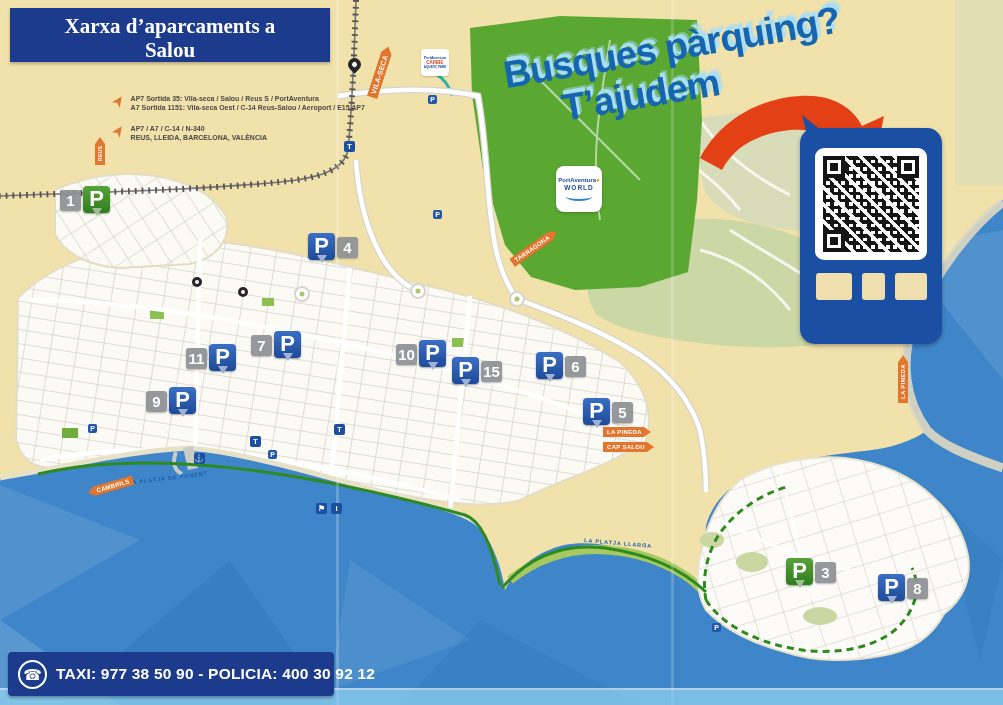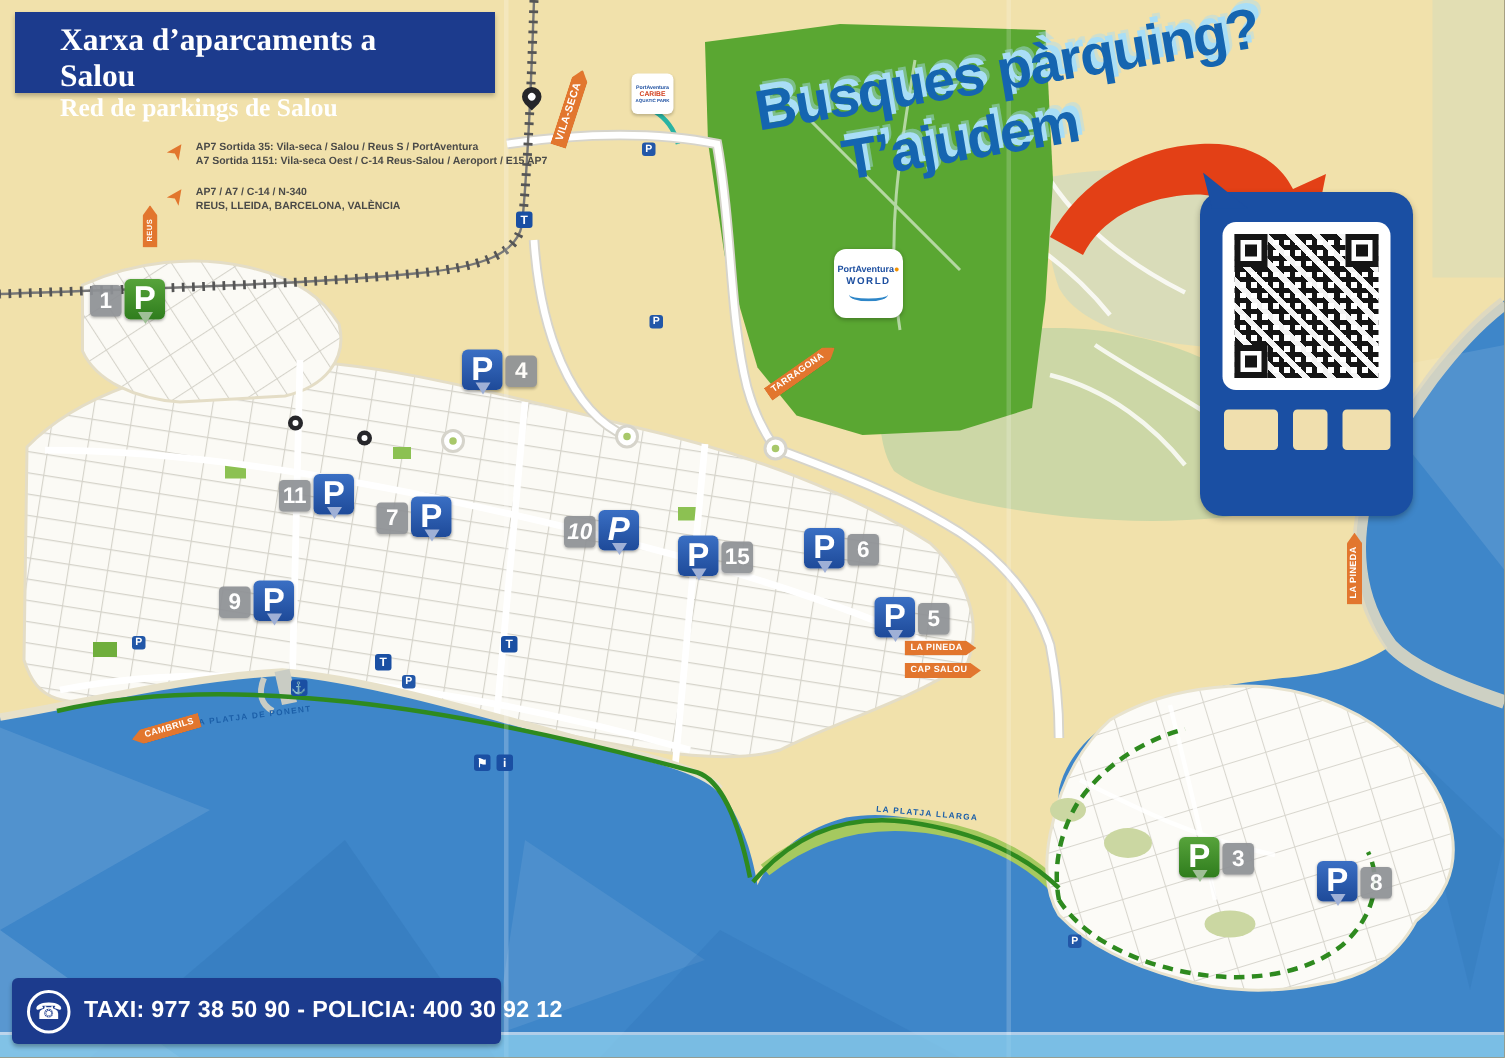--- a/index.html
+++ b/index.html
@@ -1,21 +1,21 @@
 <!DOCTYPE html>
 <html><head>
 <meta charset="utf-8">
 <style>
   html,body{margin:0;padding:0;background:#555;}
   #stage{position:relative;width:1003px;height:705px;overflow:hidden;background:#f1e1ab;font-family:"Liberation Sans",sans-serif;}
   #basemap{position:absolute;left:0;top:0;z-index:1;}
 
   
   .titlebox{position:absolute;left:10px;top:8px;width:320px;height:54px;background:#1c3b8d;color:#fff;
-    padding:6px 30px;box-sizing:border-box;z-index:40;box-shadow:0 2px 3px rgba(0,0,0,.25);}
+    padding:6px 30px;box-sizing:border-box;z-index:40;box-shadow:0 2px 3px rgba(0,0,0,.25);text-align:center;}
   .titlebox .t1{font-family:"Liberation Serif",serif;font-weight:bold;font-size:21px;line-height:24px;}
   .titlebox .t2{font-family:"Liberation Serif",serif;font-weight:bold;font-size:17px;line-height:19px;}
 
   
   .legend{position:absolute;left:112px;top:94px;z-index:35;}
   .legrow{display:flex;align-items:flex-start;margin-bottom:12px;}
   .legarrow{color:#e2762e;font-size:15px;transform:rotate(-55deg);margin-right:6px;line-height:14px;}
   .legtext{font-size:7px;font-weight:bold;color:#4a4a48;line-height:9px;white-space:nowrap;}
 
   
@@ -206,21 +206,20 @@
     <path d="M700,158 C720,120 760,98 800,96 C830,94 852,106 862,126 L884,116 L870,186 L812,160 L836,150 C826,134 810,128 790,130 C760,133 734,146 722,170 Z" fill="#e34016"></path>
 
     <rect x="336" y="0" width="3" height="705" fill="#ffffff" opacity=".22"></rect>
     <rect x="671" y="0" width="3" height="705" fill="#ffffff" opacity=".18"></rect>
     <rect x="0" y="688" width="1003" height="2" fill="#ffffff" opacity=".6"></rect>
     <rect x="0" y="690" width="1003" height="15" fill="#8fd0ee" opacity=".75"></rect>
   </svg>
 
   <div class="titlebox">
     <div class="t1">Xarxa d’aparcaments a Salou</div>
-    <div class="t2">Red de parkings de Salou</div>
   </div>
 
   <div class="legend">
     <div class="legrow">
       <div class="legarrow">➤</div>
       <div class="legtext">
         <div>AP7 Sortida 35: Vila-seca / Salou / Reus S / PortAventura</div>
         <div>A7 Sortida 1151: Vila-seca Oest / C-14 Reus-Salou / Aeroport / E15 AP7</div>
       </div>
     </div>
@@ -275,29 +274,29 @@
   <div class="sealabel" style="left:584px;top:540px;transform:rotate(5deg);">LA PLATJA LLARGA</div>
 
   <div class="marker green num-left" style="left:60px;top:186px;">
     <span class="num">1</span>
     <span class="pbadge">P</span>
   </div>
   <div class="marker blue num-right" style="left:308px;top:233px;">
     <span class="num">4</span>
     <span class="pbadge">P</span>
   </div>
-  <div class="marker blue num-left" style="left:186px;top:316px;">
+  <div class="marker blue num-left" style="left:186px;top:344px;">
     <span class="num">11</span>
     <span class="pbadge">P</span>
   </div>
   <div class="marker blue num-left" style="left:251px;top:331px;">
     <span class="num">7</span>
     <span class="pbadge">P</span>
   </div>
-  <div class="marker blue num-left" style="left:376px;top:340px;font-style:italic;">
+  <div class="marker blue num-left" style="left:396px;top:340px;">
     <span class="num">10</span>
     <span class="pbadge">P</span>
   </div>
   <div class="marker blue num-right" style="left:452px;top:357px;">
     <span class="num">15</span>
     <span class="pbadge">P</span>
   </div>
   <div class="marker blue num-right" style="left:536px;top:352px;">
     <span class="num">6</span>
     <span class="pbadge">P</span>

